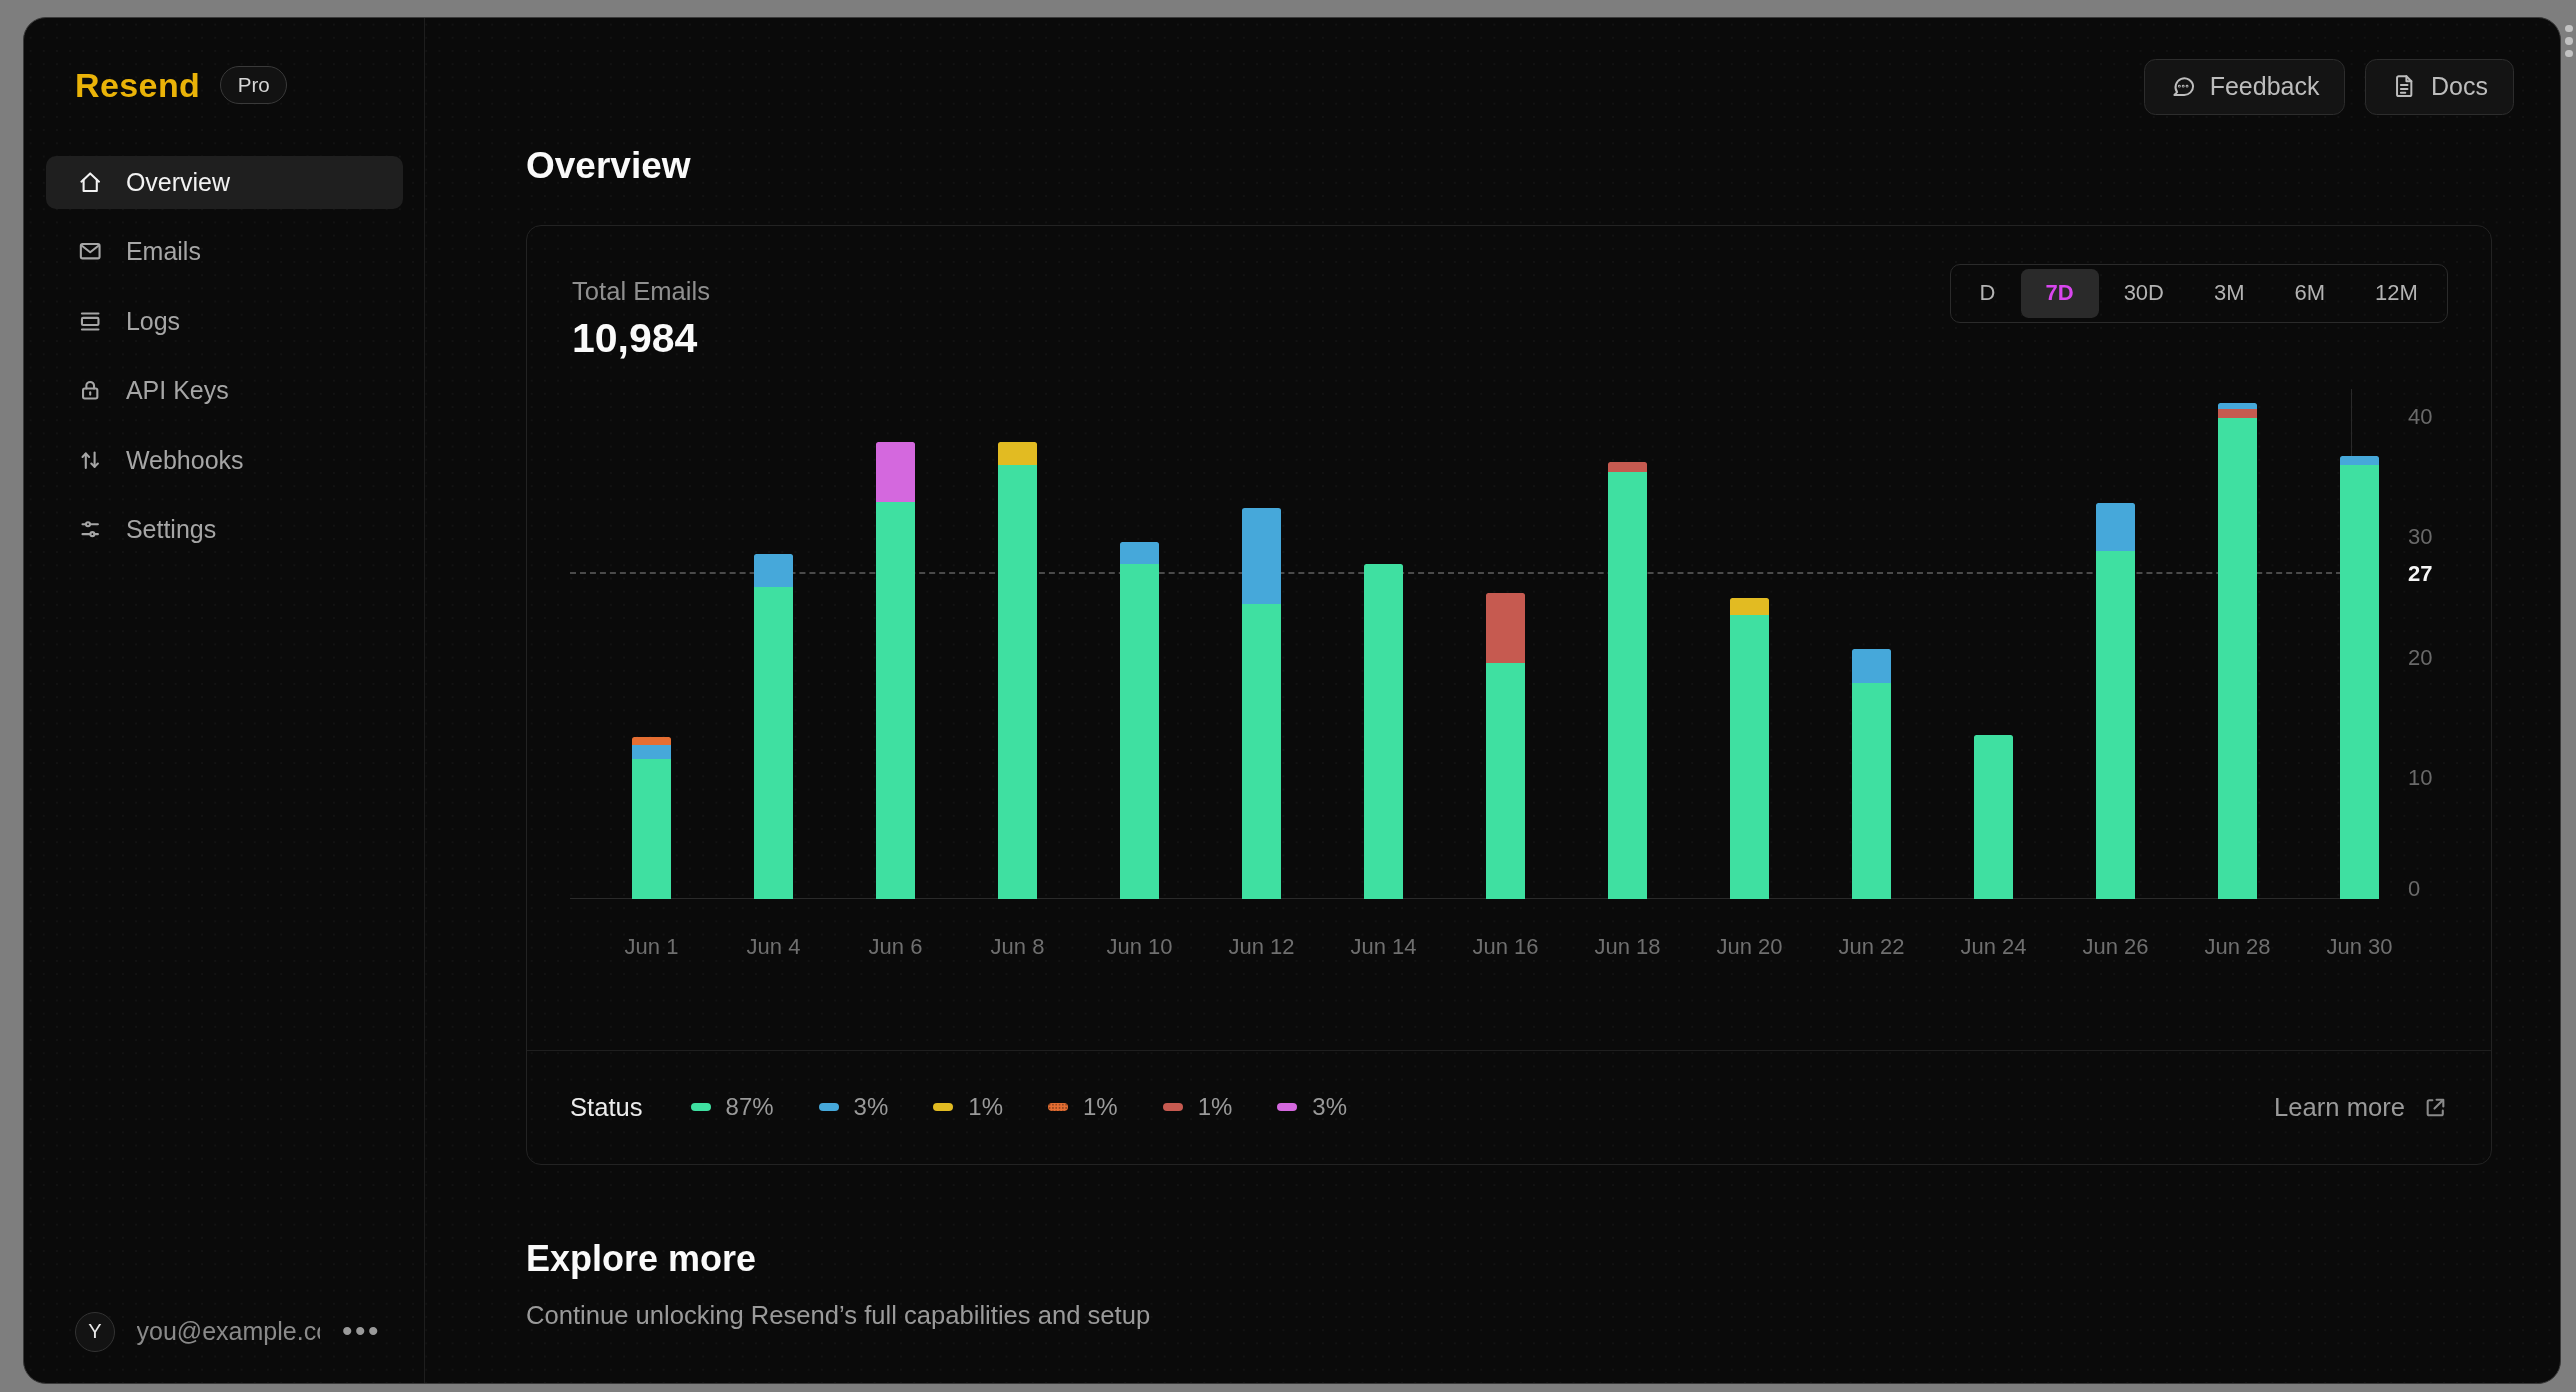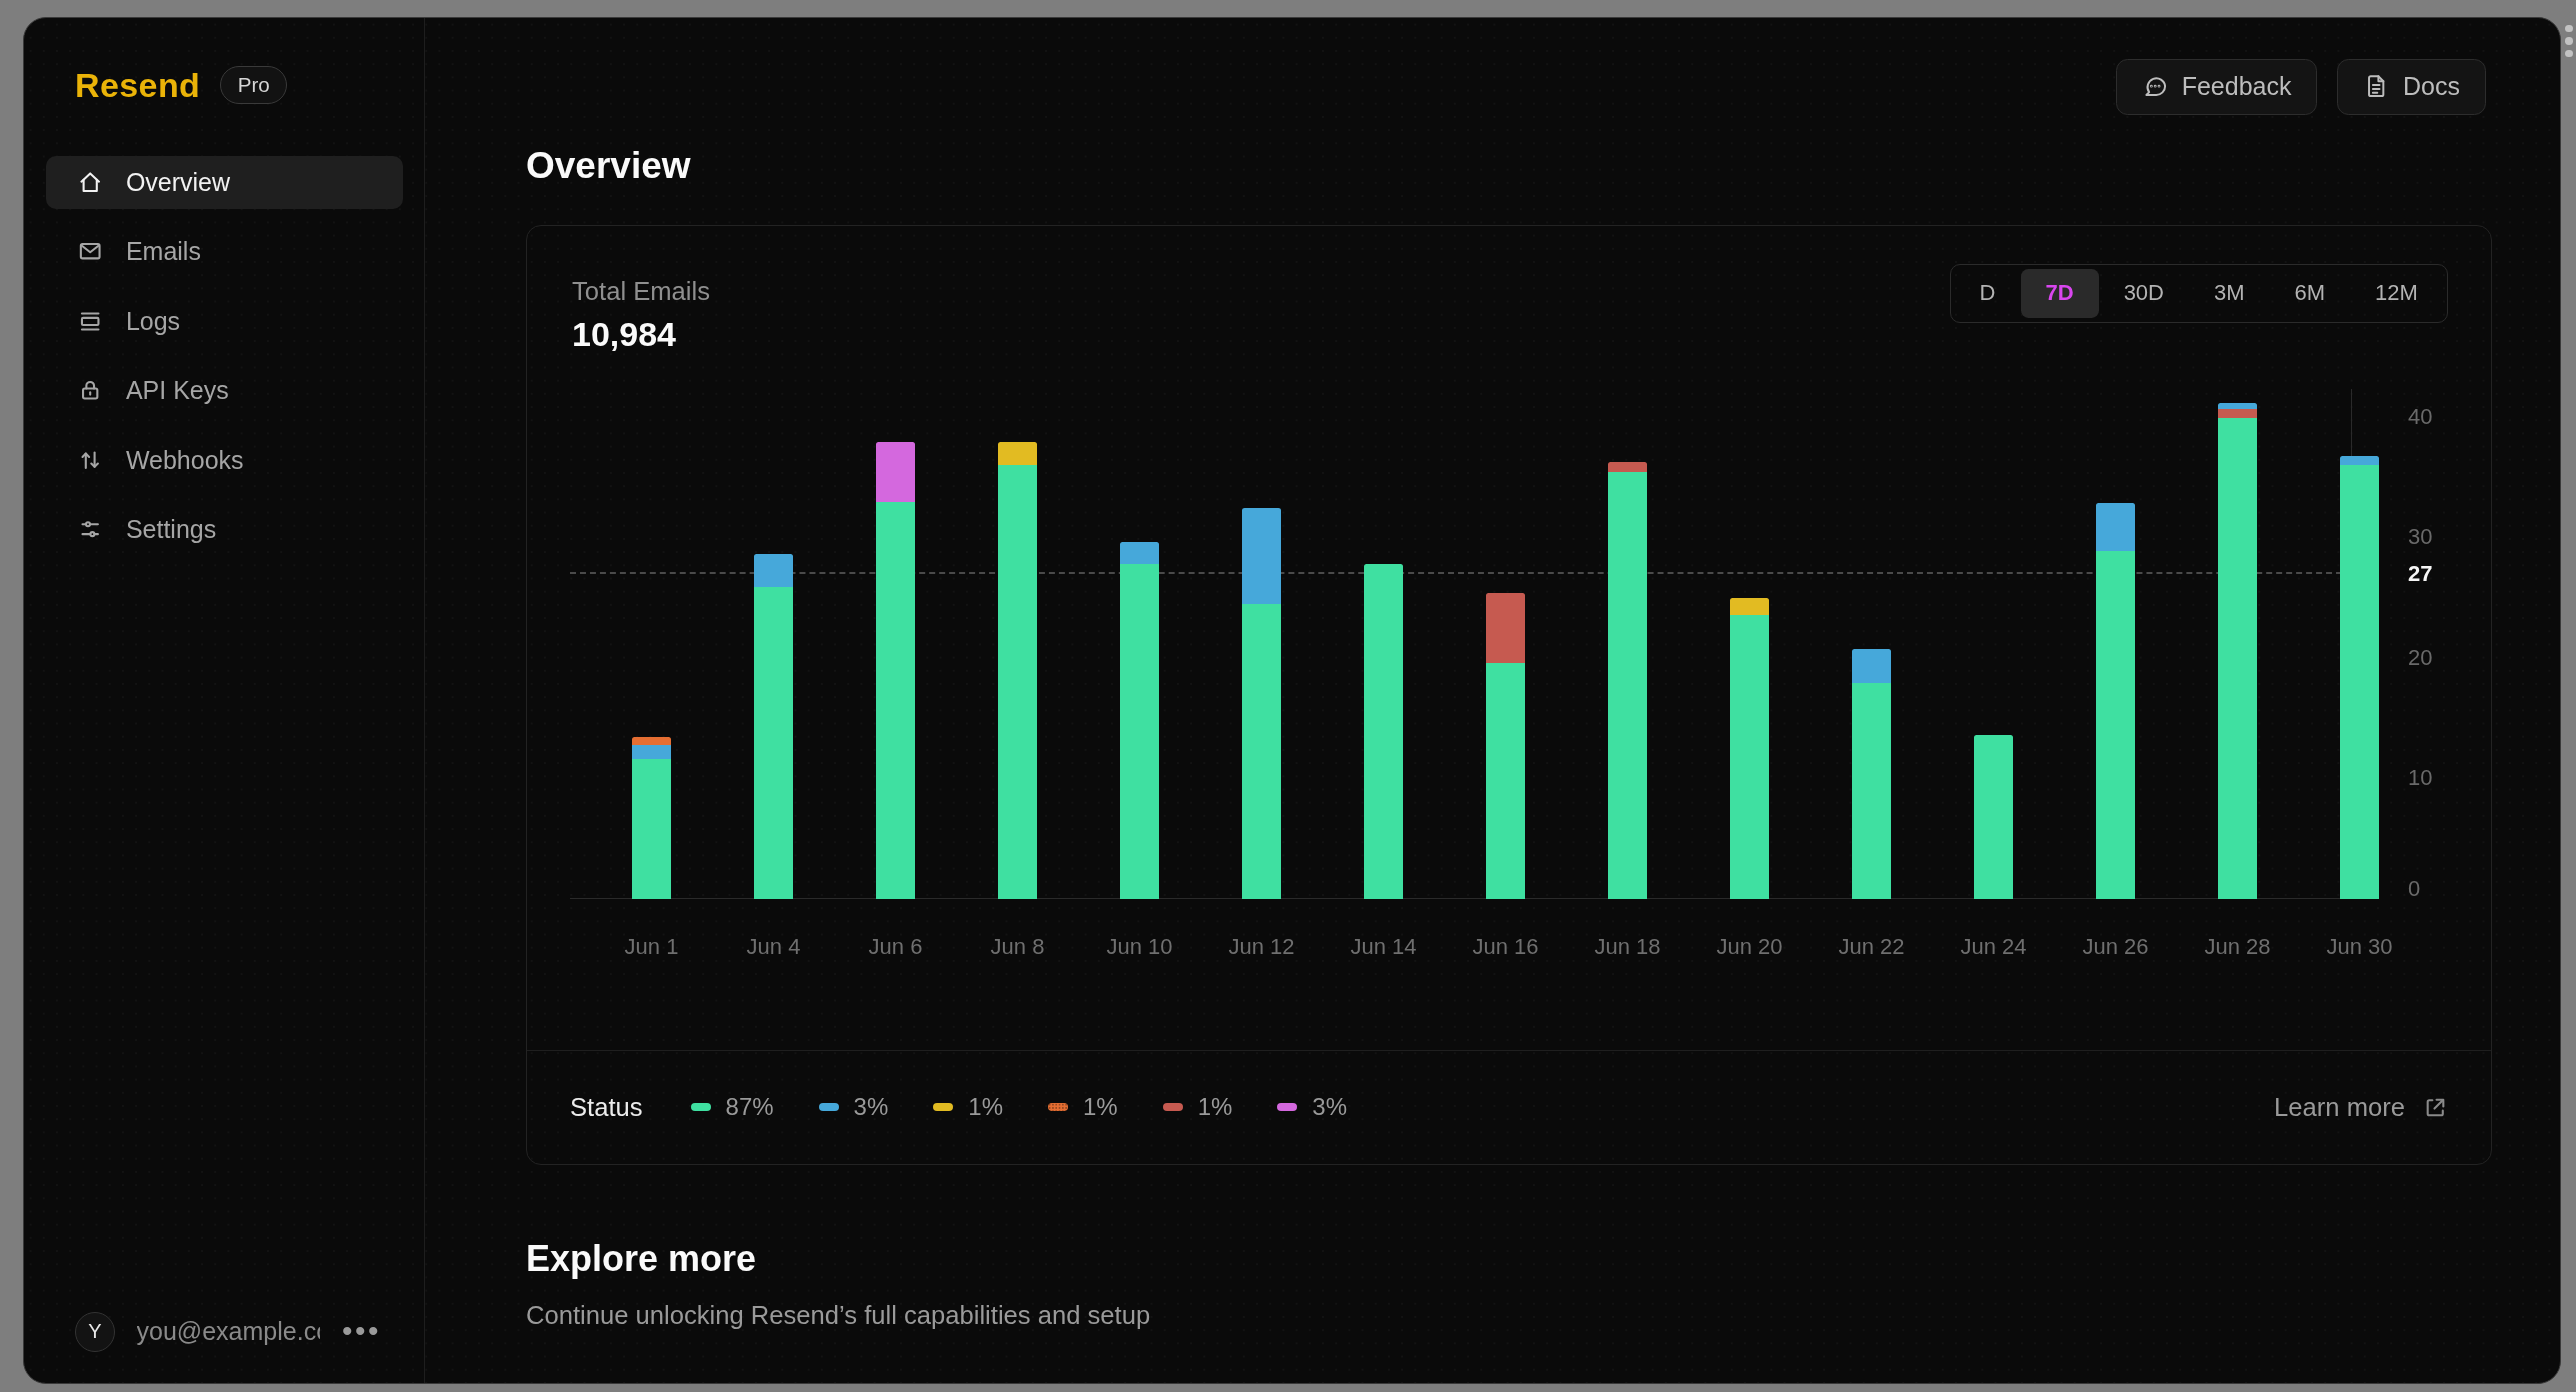--- a/index.html
+++ b/index.html
@@ -31,33 +31,33 @@
                   stroke-width:1.9; stroke-linecap:round; stroke-linejoin:round; flex:none; }
   .side-footer { position:absolute; left:0; right:0; bottom:31px; display:flex; align-items:center;
                  padding:0 43px 0 51px; gap:21.5px; }
   .avatar { width:40px; height:40px; border-radius:50%; border:0.8px solid #333; background:#131313;
             color:#e8e8e8; font-size:20px; display:flex; align-items:center; justify-content:center; flex:none; }
   .footer-email { color:#8a8a8a; font-size:25px; flex:1 1 auto; overflow:hidden; white-space:nowrap; }
   .footer-menu { color:#9a9a9a; font-size:30px; letter-spacing:2.5px; line-height:16.5px; cursor:pointer; }
 
   
   .main { position:absolute; left:401px; top:0; right:0; bottom:0; }
-  .topbar { display:flex; justify-content:flex-end; gap:20px; padding:41px 74px 0 0; }
+  .topbar { display:flex; justify-content:flex-end; gap:20px; padding:41px 46px 0 0; }
   .top-btn { display:flex; align-items:center; gap:13.2px; height:56px; padding:0 25px;
              background:#141414; border:0.8px solid #2d2d2d; border-radius:11.6px;
              color:#bdbdbd; font-size:25px; cursor:pointer; }
   .top-btn svg { width:26.4px; height:26.4px; stroke:currentColor; fill:none; stroke-width:1.8;
                  stroke-linecap:round; stroke-linejoin:round; }
   .page-title { margin:30px 0 0 101px; color:#fafafa; font-size:37px; font-weight:bold; }
 
   
   .card { position:relative; margin:38px 68px 0 101px; height:940px;
           border:0.8px solid #232323; border-radius:15px; }
   .metric-label { position:absolute; left:45px; top:51px; color:#8f8f8f; font-size:25.6px; }
-  .metric-value { position:absolute; left:45px; top:89px; color:#fafafa; font-size:34px; font-weight:bold; }
+  .metric-value { position:absolute; left:45px; top:89px; color:#fafafa; font-size:41px; font-weight:bold; }
 
   .range { position:absolute; top:38px; right:43px; display:flex; align-items:center;
            border:0.8px solid #2b2b2b; border-radius:10px; padding:4.1px; }
   .range-opt { font-size:22px; color:#b3b3b3; padding:11.6px 25px; border-radius:7.4px; cursor:pointer; white-space:nowrap; }
   .range-opt.active { background:#2a2a2a; color:#d946ef; font-weight:bold; }
 
   
   .plot { position:absolute; left:43px; top:163px; width:1782px; height:510px; }
   .plot-border { position:absolute; inset:0; border-right:0.8px solid #2a2a2a;
                  border-bottom:0.8px solid #2a2a2a; border-radius:0 0 13.2px 0; pointer-events:none; }

